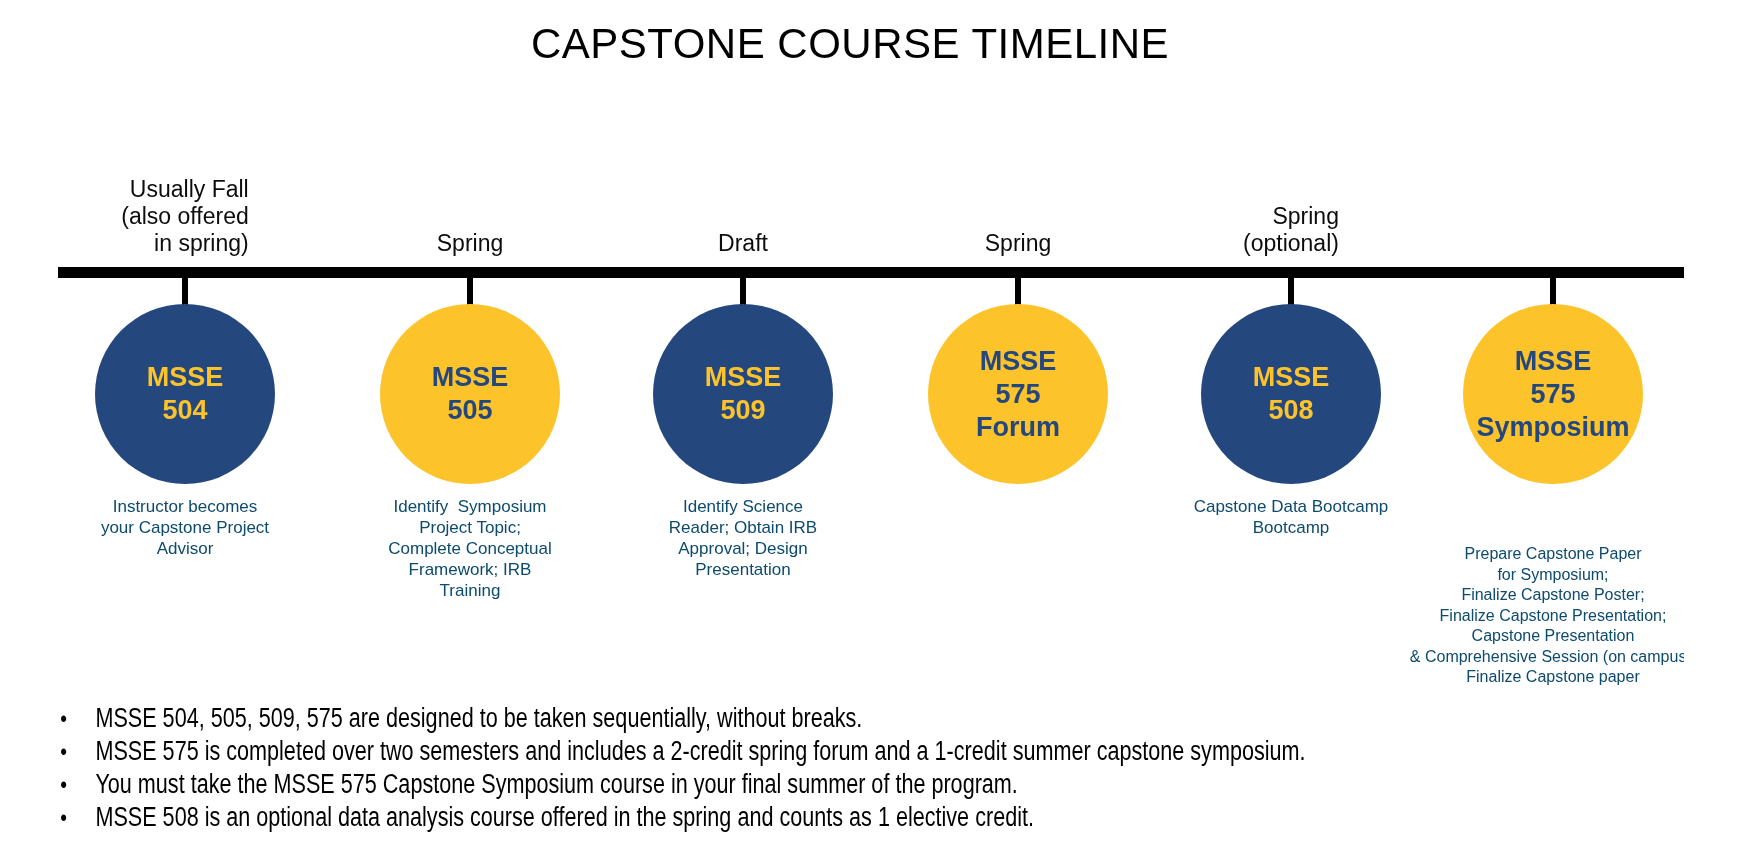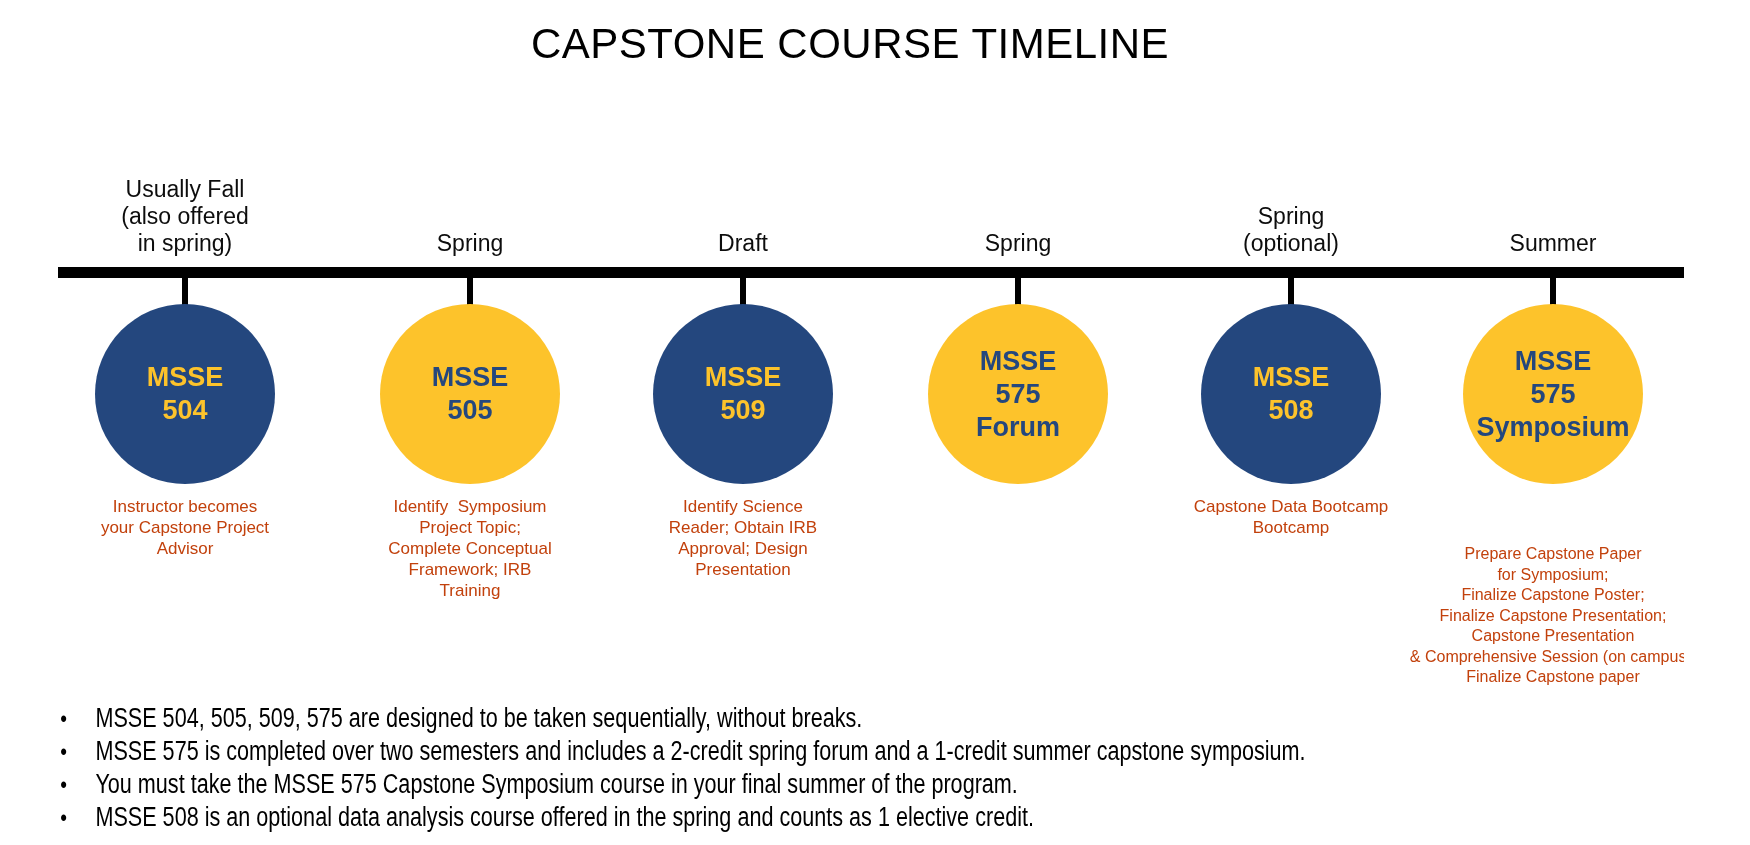--- a/index.html
+++ b/index.html
@@ -13,37 +13,37 @@
     font-size:42px; font-weight:500; letter-spacing:0.5px; color:#000;
   }
   .axis {
     position:absolute; left:58px; top:267px; width:1645px; height:11px;
     background:#000;
   }
   .node { position:absolute; top:0; width:300px; height:845px; }
   .semester {
     position:absolute; top:146px; left:0; width:100%; height:111px;
     display:flex; align-items:flex-end; justify-content:center;
-    text-align:center; font-size:23px; line-height:27px; white-space:pre-wrap;
+    text-align:right; font-size:23px; line-height:27px; white-space:pre-wrap;
     color:#0d0d0d;
   }
   .tick { position:absolute; top:278px; left:147px; width:6px; height:28px; background:#000; }
   .circle {
     position:absolute; top:304px; left:60px; width:180px; height:180px;
     border-radius:50%; display:flex; align-items:center; justify-content:center;
   }
   .circle.navy { background:var(--navy,#24477E); color:var(--gold,#FDC32B); }
   .circle.gold { background:var(--gold,#FDC32B); color:var(--navy,#24477E); }
   .circle-label {
     text-align:center; font-size:27px; font-weight:600; line-height:33px;
     white-space:pre-wrap;
   }
   .desc {
     position:absolute; top:496px; left:-20px; width:340px; text-align:center;
-    font-size:17px; line-height:21px; white-space:pre-wrap; color:#c2410c;
+    font-size:17px; line-height:21px; white-space:pre-wrap; color:#0c4a6e;
   }
   .node-6 .desc { top:504px; left:-35px; width:370px; font-size:16px; line-height:20.5px;margin-top:40px; }
   .notes {
     position:absolute; left:57px; top:702px; font-size:27px; line-height:33px;
     transform:scaleX(0.8); transform-origin:0 0; color:#000; white-space:nowrap;
   }
   .note { display:flex; }
   .note-bullet { flex:none; width:44px; padding-left:4px; font-size:24px; line-height:33px; }
   .note-text { white-space:nowrap; }
 </style>
@@ -113,21 +113,20 @@
     <div class="tick"></div>
     <div class="circle navy">
       <span class="circle-label">MSSE
 508</span>
     </div>
     <div class="desc">Capstone Data Bootcamp
 Bootcamp</div>
   </div>
 
   <div class="node node-6" style="left:1403px">
-    <div class="semester">Summer</div>
     <div class="tick"></div>
     <div class="circle gold">
       <span class="circle-label">MSSE
 575
 Symposium</span>
     </div>
     <div class="desc">Prepare Capstone Paper
 for Symposium;
 Finalize Capstone Poster;
 Finalize Capstone Presentation;

